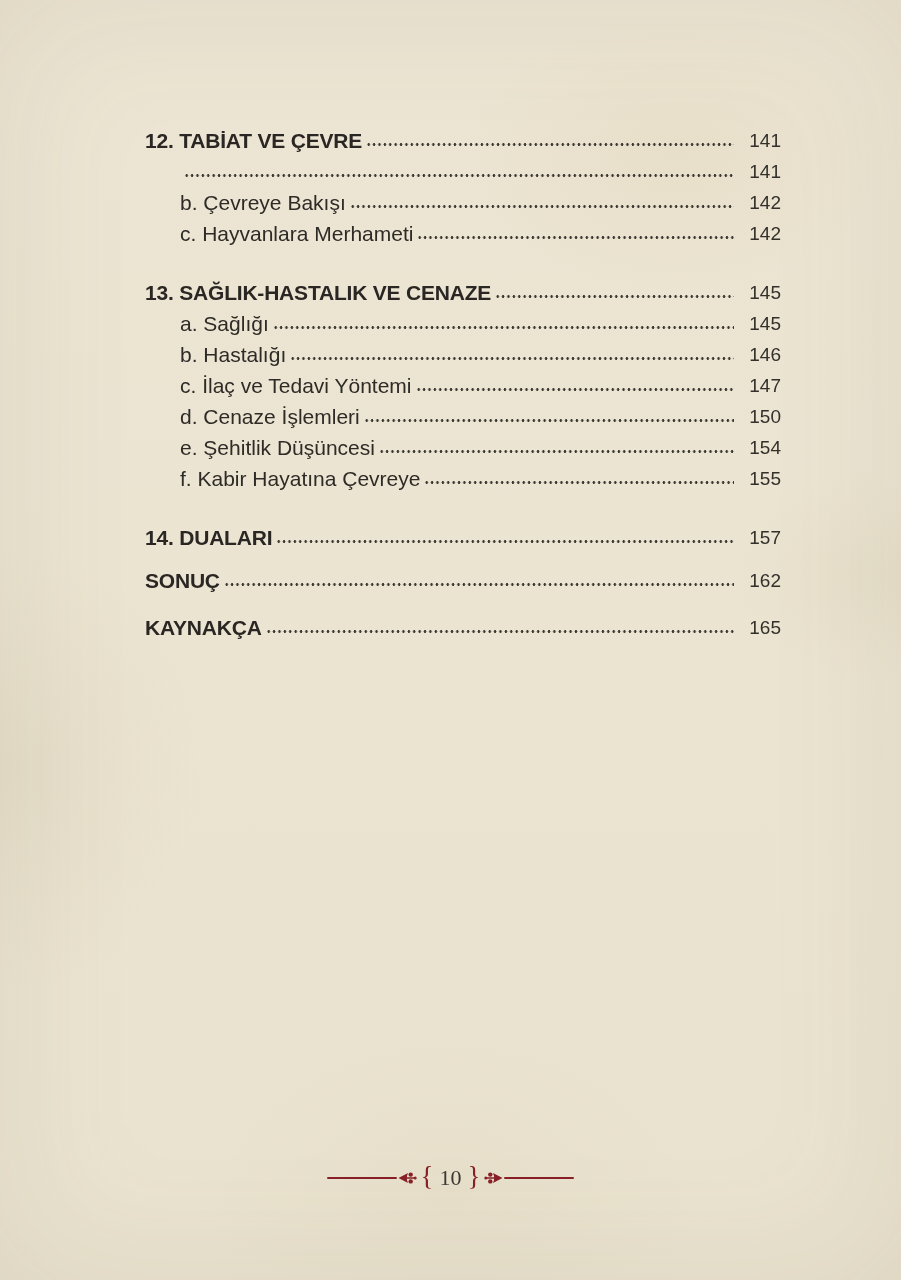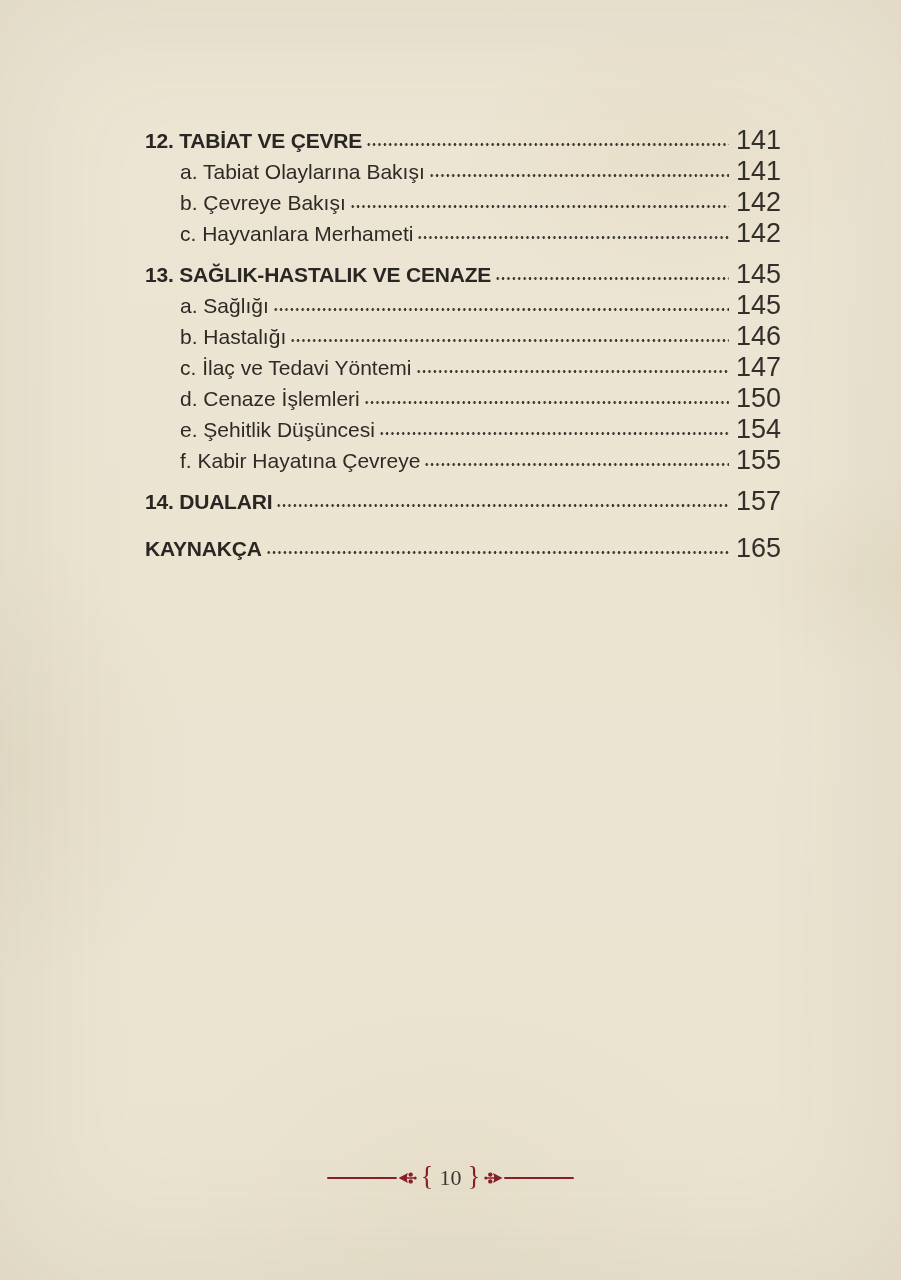--- a/index.html
+++ b/index.html
@@ -18,21 +18,21 @@
     overflow: hidden;
     font-family: "Liberation Sans", sans-serif;
     color: #2e2b27;
   }
   .toc {
     position: absolute;
     top: 125px;
     left: 145px;
     right: 120px;
   }
-  .group + .group { margin-top: 10px; }
+  .group + .group { margin-top: 28px; }
   .group.gap-sm  { margin-top: 12px; }
   .group.gap-lg  { margin-top: 16px; }
   .group.gap-lg2 { margin-top: 23px; }
   .row {
     display: flex;
     align-items: flex-end;
     height: 31px;
     line-height: 31px;
     white-space: nowrap;
   }
@@ -49,21 +49,21 @@
   .dots {
     flex: 1;
     align-self: stretch;
     margin: 0 5px 0 4px;
     background-image: radial-gradient(circle, #39352f 1.15px, rgba(0,0,0,0) 1.5px);
     background-size: 5.4px 5.4px;
     background-repeat: repeat-x;
     background-position: 0 calc(100% - 8.5px);
   }
   .pg {
-    font-size: 27px;
+    font-size: 19px;
     color: #33302b;
     padding-left: 2px;
     min-width: 40px;
     text-align: right;
   }
   .footer {
     position: absolute;
     top: 1164px;
     left: 0;
     right: 0;
@@ -102,21 +102,20 @@
 
   <div class="toc">
 
     <div class="group">
       <div class="row head">
         <span class="lbl">12. TABİAT VE ÇEVRE</span>
         <span class="dots"></span>
         <span class="pg">141</span>
       </div>
       <div class="row sub">
-        <span class="lbl">a. Tabiat Olaylarına Bakışı</span>
         <span class="dots"></span>
         <span class="pg">141</span>
       </div>
       <div class="row sub">
         <span class="lbl">b. Çevreye Bakışı</span>
         <span class="dots"></span>
         <span class="pg">142</span>
       </div>
       <div class="row sub">
         <span class="lbl">c. Hayvanlara Merhameti</span>
@@ -164,20 +163,27 @@
     </div>
 
     <div class="group">
       <div class="row head">
         <span class="lbl">14. DUALARI</span>
         <span class="dots"></span>
         <span class="pg">157</span>
       </div>
     </div>
 
+    <div class="group gap-sm">
+      <div class="row head">
+        <span class="lbl">SONUÇ</span>
+        <span class="dots"></span>
+        <span class="pg">162</span>
+      </div>
+    </div>
 
     <div class="group gap-lg">
       <div class="row head">
         <span class="lbl">KAYNAKÇA</span>
         <span class="dots"></span>
         <span class="pg">165</span>
       </div>
     </div>
 
 

